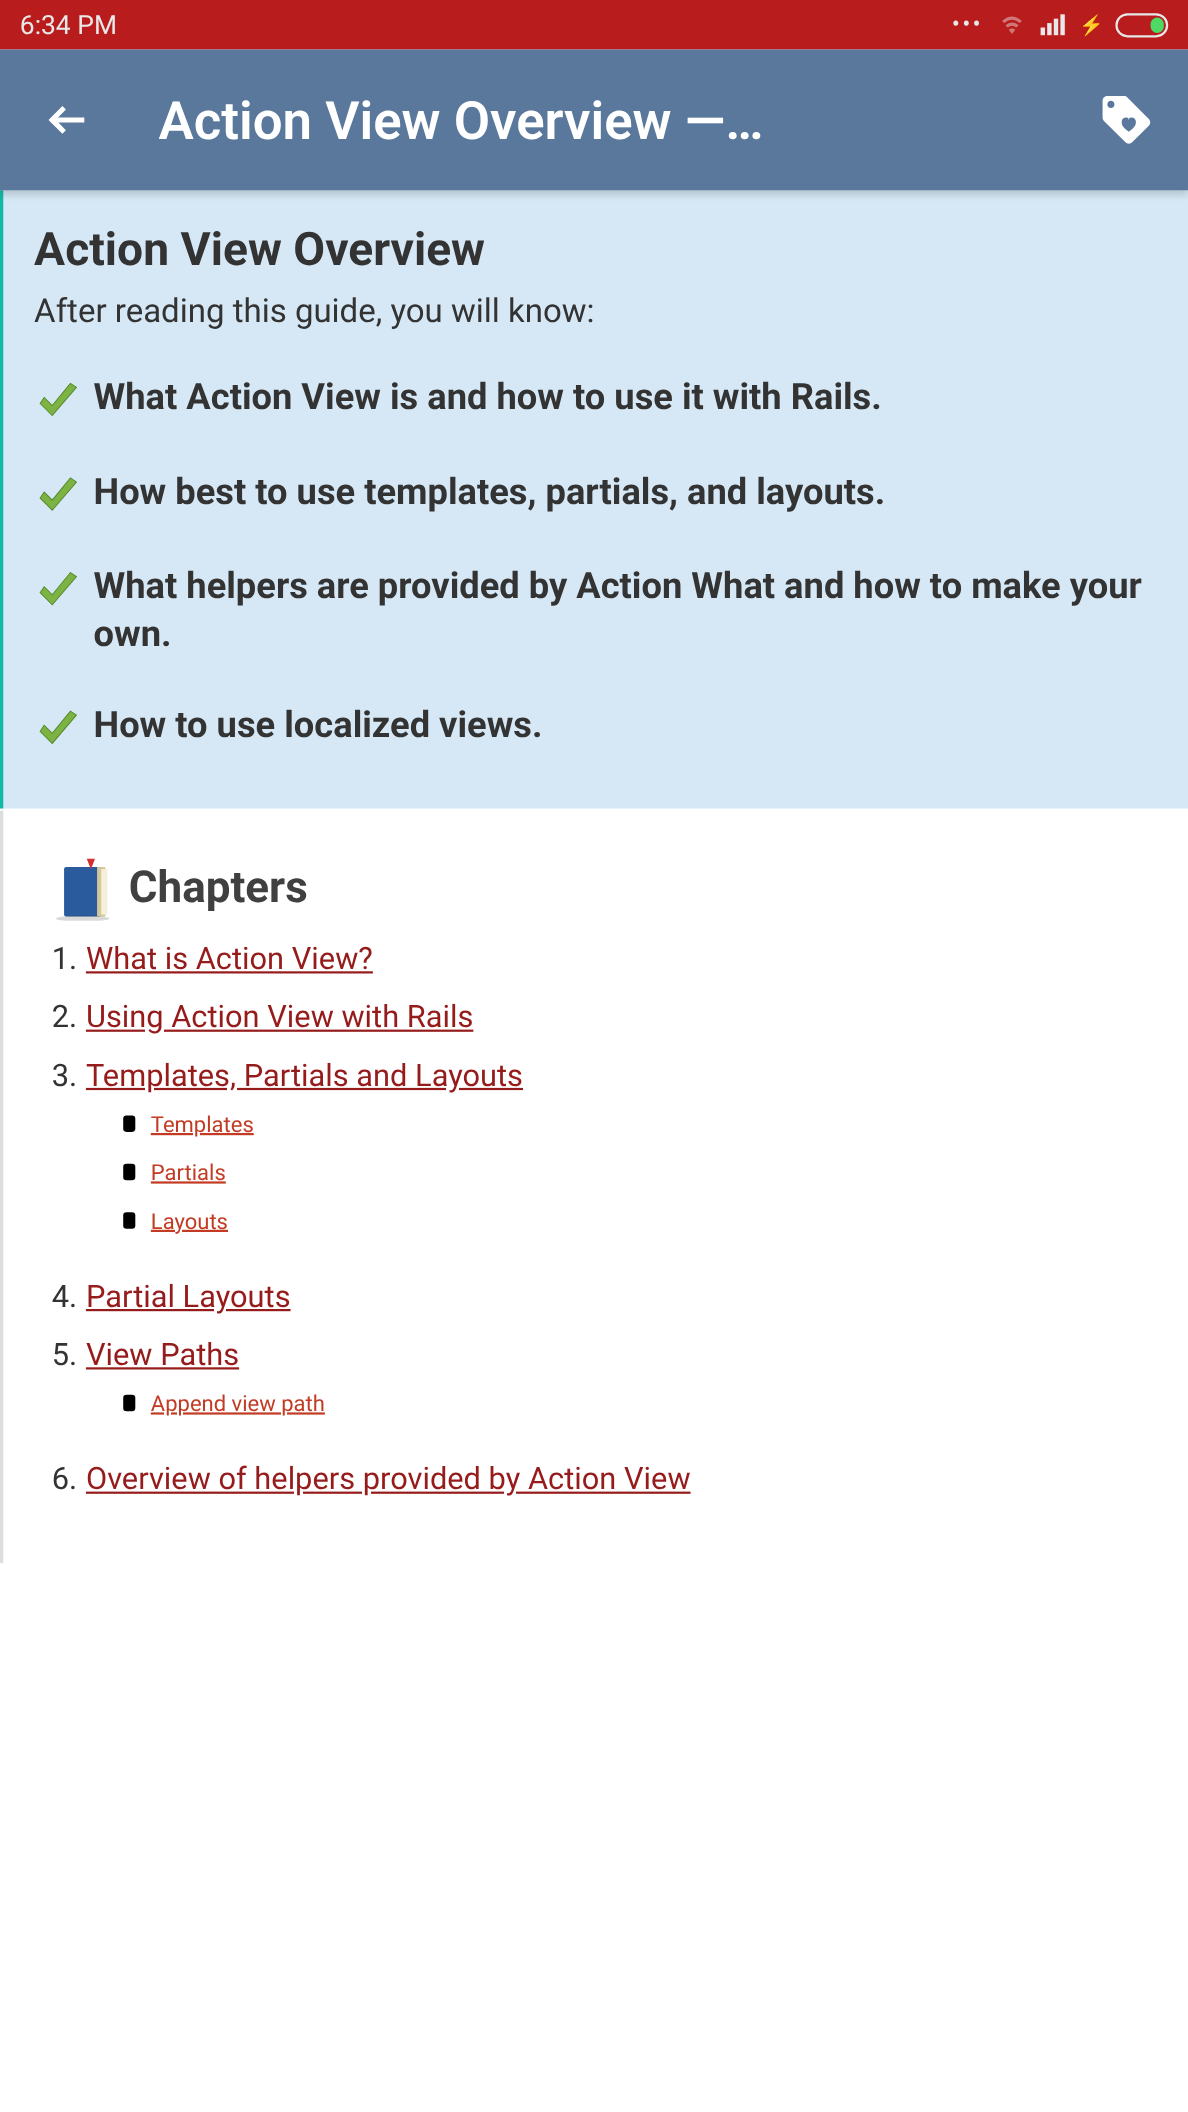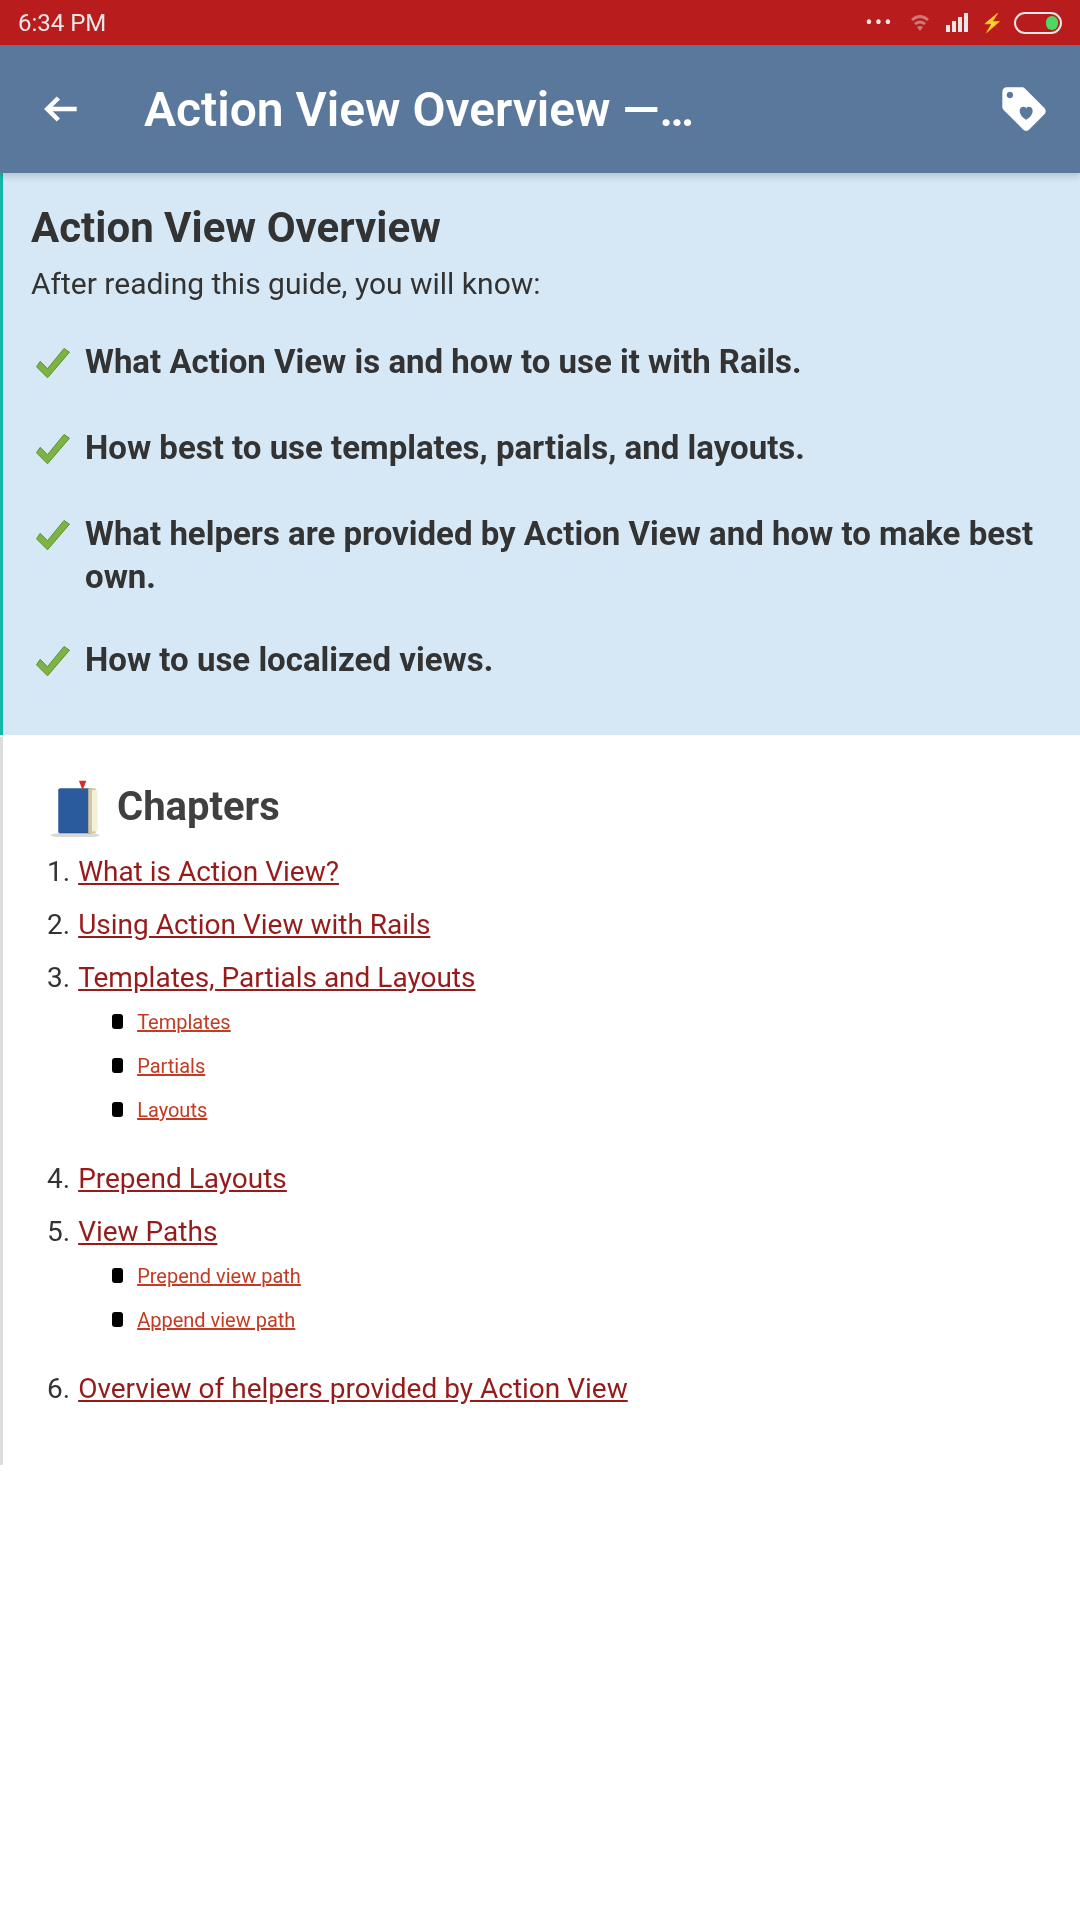--- a/index.html
+++ b/index.html
@@ -234,21 +234,21 @@
     <li class="check-item">
       <svg class="check-icon" viewBox="0 0 24 24">
           <path d="M3 13 L9 19 L21 5 L18 3 L9 14 L5 10 Z" fill="#7cb342" stroke="#558b2f" stroke-width="0.5"></path>
         </svg>
       <span class="check-text">How best to use templates, partials, and layouts.</span>
     </li>
     <li class="check-item">
       <svg class="check-icon" viewBox="0 0 24 24">
           <path d="M3 13 L9 19 L21 5 L18 3 L9 14 L5 10 Z" fill="#7cb342" stroke="#558b2f" stroke-width="0.5"></path>
         </svg>
-      <span class="check-text">What helpers are provided by Action View and how to make best own.</span>
+      <span class="check-text">What helpers are provided by Action What and how to make your own.</span>
     </li>
     <li class="check-item">
       <svg class="check-icon" viewBox="0 0 24 24">
           <path d="M3 13 L9 19 L21 5 L18 3 L9 14 L5 10 Z" fill="#7cb342" stroke="#558b2f" stroke-width="0.5"></path>
         </svg>
       <span class="check-text">How to use localized views.</span>
     </li>
   </ul>
 </div>
 
@@ -284,29 +284,25 @@
               <a class="sub-link">Partials</a>
             </li>
             <li class="sub-item">
               <span class="bullet"></span>
               <a class="sub-link">Layouts</a>
             </li>
           </ul></div>
       </li>
       <li class="chapter-item">
         <span class="chapter-num">4.</span>
-        <div><a class="chapter-link">Prepend Layouts</a></div>
+        <div><a class="chapter-link">Partial Layouts</a></div>
       </li>
       <li class="chapter-item">
         <span class="chapter-num">5.</span>
         <div><a class="chapter-link">View Paths</a><ul class="sub-list">
-            <li class="sub-item">
-              <span class="bullet"></span>
-              <a class="sub-link">Prepend view path</a>
-            </li>
             <li class="sub-item">
               <span class="bullet"></span>
               <a class="sub-link">Append view path</a>
             </li>
           </ul></div>
       </li>
       <li class="chapter-item">
         <span class="chapter-num">6.</span>
         <div><a class="chapter-link">Overview of helpers provided by Action View</a></div>
       </li>

